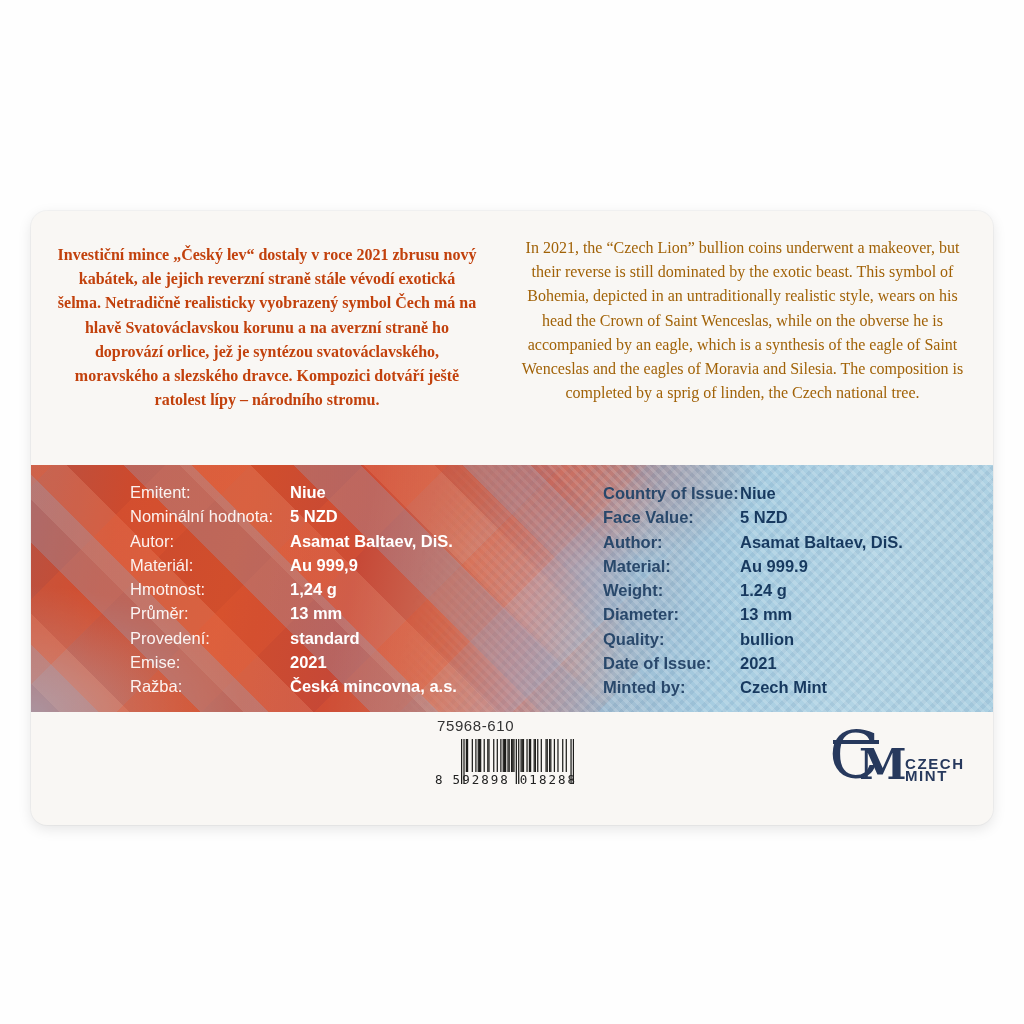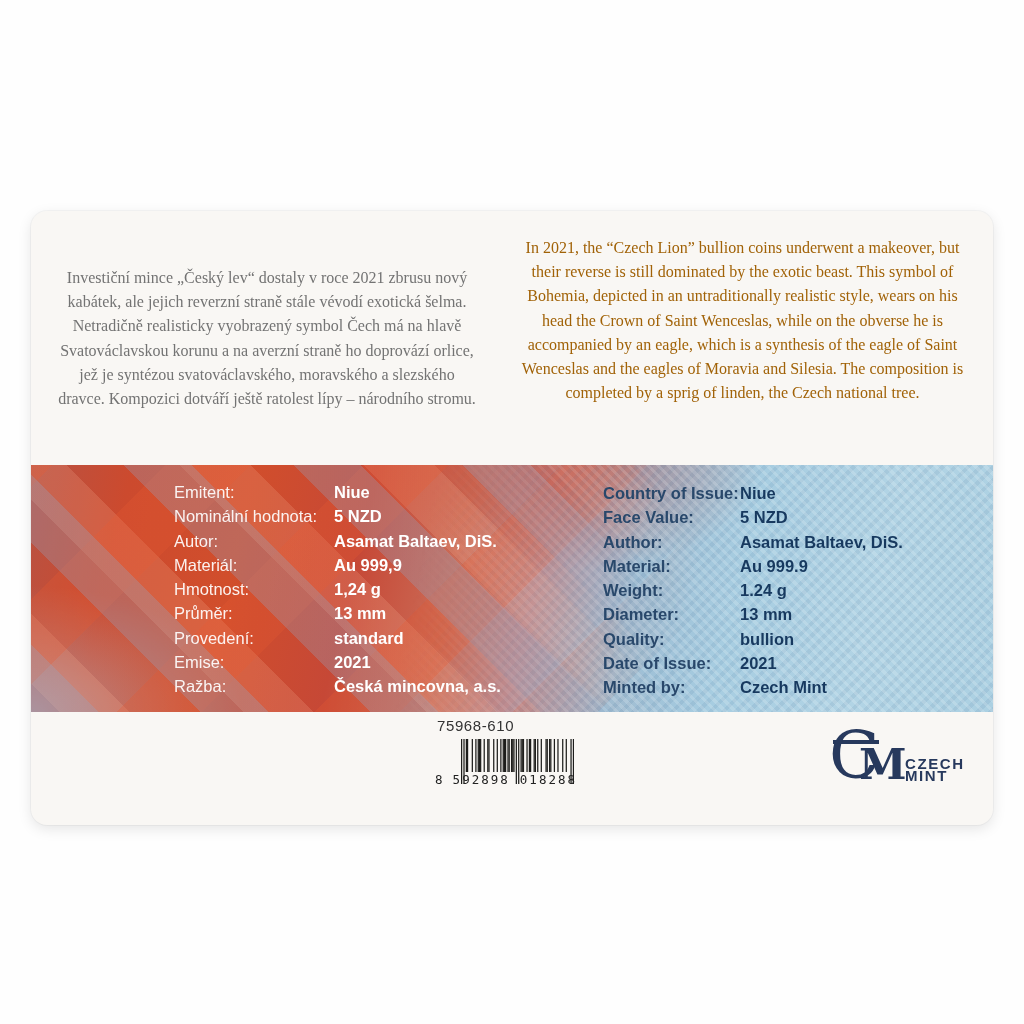--- a/index.html
+++ b/index.html
@@ -3,21 +3,21 @@
 <meta charset="utf-8">
 <style>
   html,body{margin:0;padding:0;background:#ffffff;}
   .stage{position:relative;width:1024px;height:1024px;background:#fefefe;overflow:hidden;
          font-family:"Liberation Sans",sans-serif;}
   .card{position:absolute;left:31px;top:211px;width:962px;height:614px;background:#f9f7f4;
         border-radius:16px;box-shadow:0 4px 14px rgba(0,0,0,0.10),0 0 0 1px rgba(0,0,0,0.03);}
   
   .para{position:absolute;text-align:center;font-family:"Liberation Serif","DejaVu Serif",serif;
         font-size:16px;line-height:24.2px;}
-  .para-cs{left:26px;top:55px;width:420px;color:#737373;}
+  .para-cs{left:26px;top:32px;width:420px;color:#c2410c;font-weight:bold;}
   .para-en{left:484px;top:25px;width:455px;color:#a16207;}
   
   .band{position:absolute;left:0;top:254px;width:100%;height:247px;overflow:hidden;}
   .band-base{position:absolute;inset:0;
     background:
       radial-gradient(260px 150px at 57% 0%, rgba(195,60,40,0.45), rgba(195,60,40,0) 70%),
       radial-gradient(300px 180px at 0% 100%, rgba(168,190,214,0.55), rgba(168,190,214,0) 70%),
       linear-gradient(103deg,#b85243 0%,#cc4a2e 10%,#d14e2c 22%,#c64836 34%,#cb6a55 44%,
                       #bd8b8f 52%,#9cbcd3 62%,#a7cde1 72%,#b2d4e5 86%,#abd0e2 100%);}
   .band-plaid{position:absolute;inset:0;
@@ -27,21 +27,21 @@
       repeating-linear-gradient(45deg, rgba(255,190,160,0.18) 20px 70px, rgba(0,0,0,0) 70px 150px);
     -webkit-mask-image:linear-gradient(100deg,#000 45%,transparent 68%);
     mask-image:linear-gradient(100deg,#000 45%,transparent 68%);}
   .band-texture{position:absolute;inset:0;
     background:
       repeating-linear-gradient(45deg, rgba(255,255,255,0.16) 0 3px, rgba(0,0,0,0) 3px 7px),
       repeating-linear-gradient(-45deg, rgba(70,110,150,0.10) 0 4px, rgba(0,0,0,0) 4px 9px);
     -webkit-mask-image:linear-gradient(100deg,transparent 40%,#000 62%);
     mask-image:linear-gradient(100deg,transparent 40%,#000 62%);}
   .specs{position:absolute;display:grid;grid-auto-rows:24.3px;font-size:16.5px;line-height:24.3px;}
-  .specs-cs{left:99px;top:15px;grid-template-columns:160px auto;color:#ffffff;margin-left:44px;}
+  .specs-cs{left:99px;top:15px;grid-template-columns:160px auto;color:#ffffff;}
   .specs-cs .slabel{color:rgba(255,255,255,0.92);font-weight:400;}
   .specs-cs .svalue{font-weight:700;}
   .specs-en{left:572px;top:16px;grid-template-columns:137px auto;color:#1d3f66;}
   .specs-en .slabel{font-weight:700;color:#29486b;}
   .specs-en .svalue{font-weight:700;color:#17395f;}
   
   .sites{position:absolute;left:44px;top:536px;font-size:17px;line-height:25.5px;
          color:#5c6370;letter-spacing:0.2px;}
   .pcode{position:absolute;left:406px;top:506px;font-size:15px;color:#333;letter-spacing:0.6px;}
   .bars-wrap{position:absolute;left:430px;top:528px;width:113px;height:46px;}

